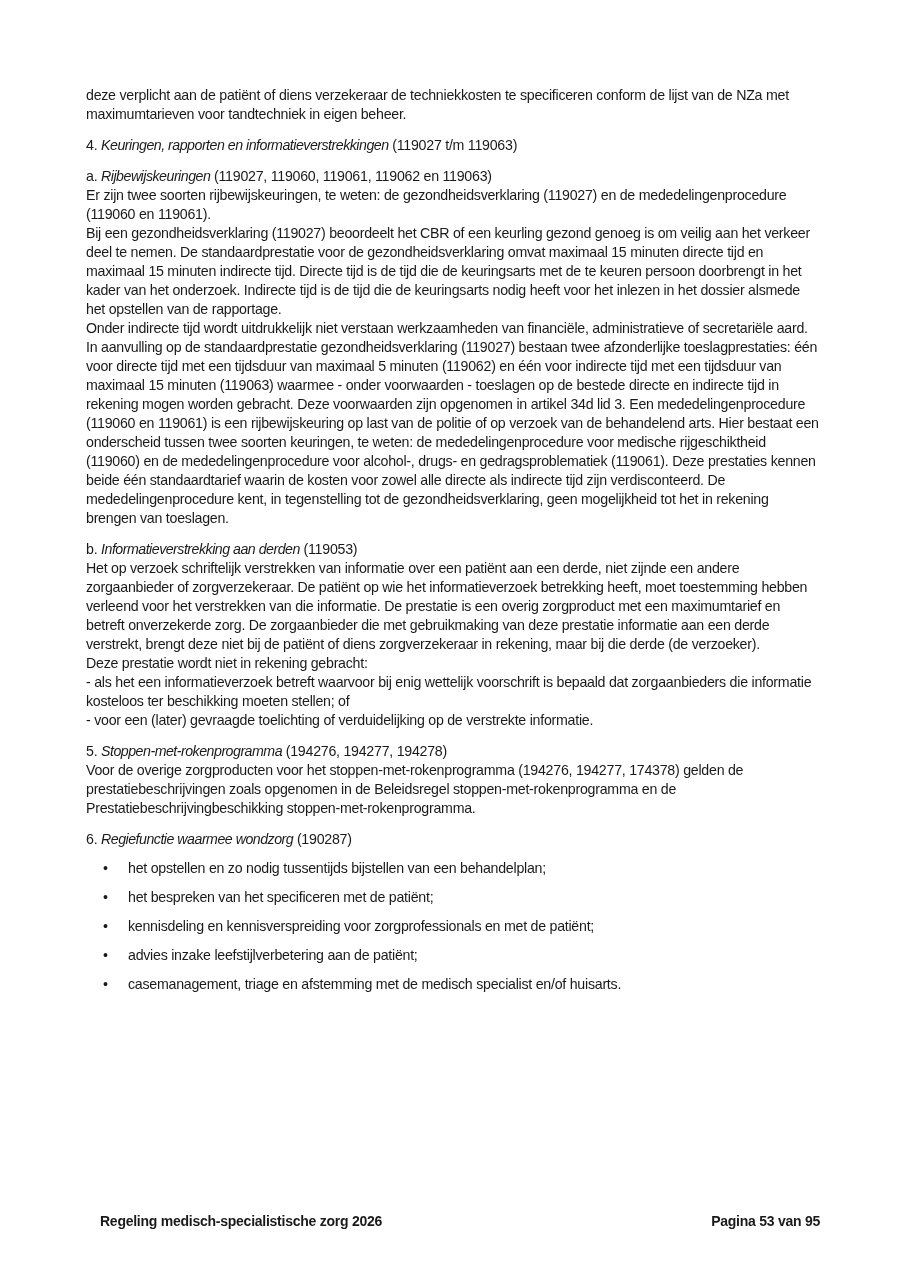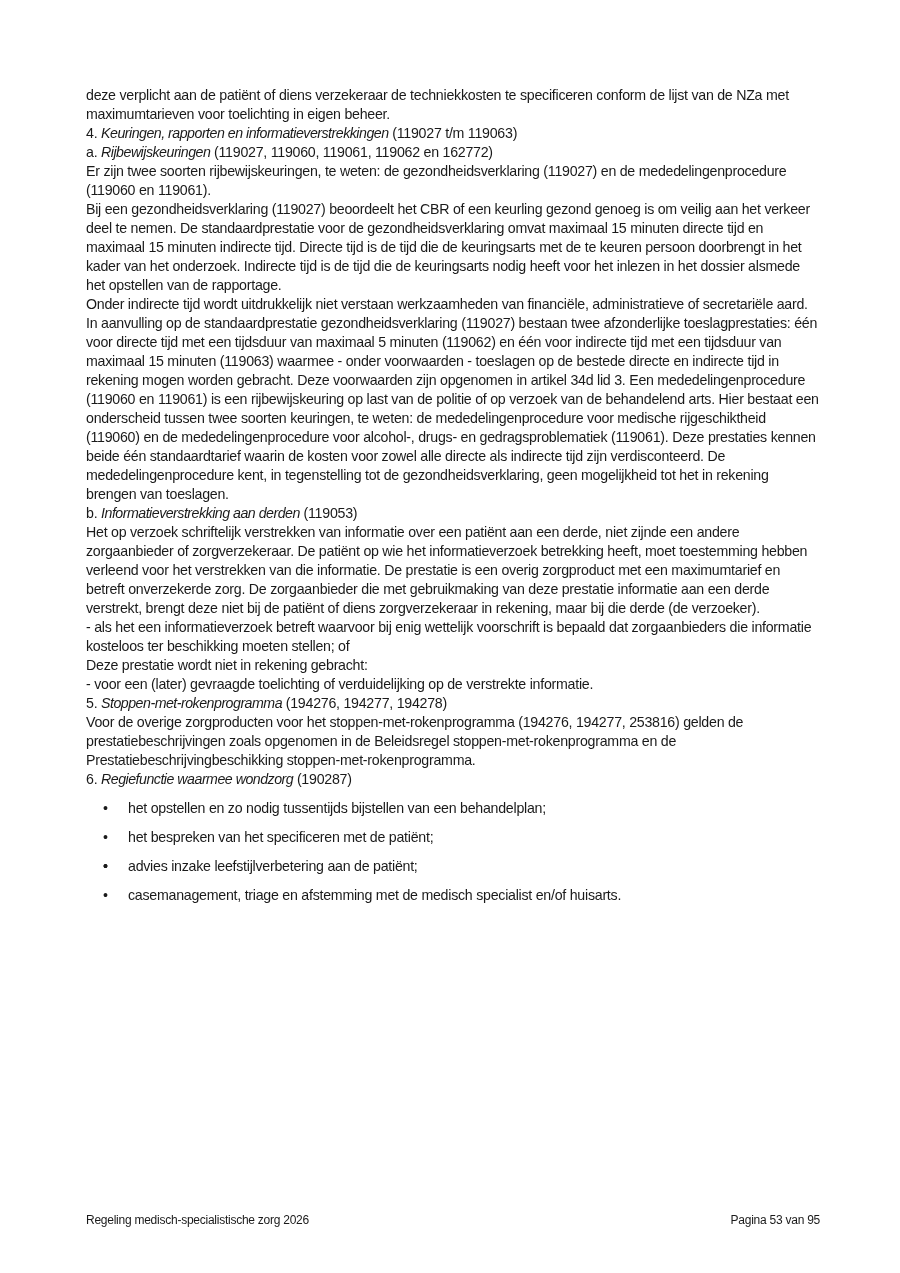--- a/index.html
+++ b/index.html
@@ -1,74 +1,74 @@
 <!DOCTYPE html>
 <html><head>
 <meta charset="utf-8">
 <style>
   html, body { margin: 0; padding: 0; background: #ffffff; }
   body { width: 900px; height: 1273px; position: relative; overflow: hidden;
          font-family: "Liberation Sans", "DejaVu Sans", sans-serif; color: #1a1a1a; }
   .page { position: absolute; left: 86px; top: 86px; width: 735px; font-size: 14.2px; line-height: 19px; letter-spacing: -0.25px; }
   p { margin: 0; }
-  .heading { margin-top: 0; }
+  .heading { margin-top: 12px; }
   .heading em { font-style: italic; letter-spacing: -0.5px; }
   ul.bullets { list-style: none; margin: 10px 0 0 0; padding: 0; }
   ul.bullets li { position: relative; padding-left: 42px; margin-bottom: 10px; line-height: 19px; }
   ul.bullets li .dot { position: absolute; left: 17px; top: 0; }
-  .footer { position: absolute; left: 86px; right: 80px; top: 1213px; font-size: 12px; display: flex; justify-content: space-between; letter-spacing: -0.25px; }
+  .footer { position: absolute; left: 100px; right: 80px; top: 1213px; font-size: 14px; display: flex; justify-content: space-between; letter-spacing: -0.25px; font-weight: bold; }
 </style>
 </head>
 <body>
 
 <div class="page">
-  <p>deze verplicht aan de patiënt of diens verzekeraar de techniekkosten te specificeren conform de lijst van de NZa met maximumtarieven voor toelichting in eigen beheer.</p>
+  <p>deze verplicht aan de patiënt of diens verzekeraar de techniekkosten te specificeren conform de lijst van de NZa met maximumtarieven voor tandtechniek in eigen beheer.</p>
 
   <p class="heading">
     <span>4.</span>
     <em>Keuringen, rapporten en informatieverstrekkingen</em>
     <span>(119027 t/m 119063)</span>
   </p>
 
   <p class="heading">
     <span>a.</span>
     <em>Rijbewijskeuringen</em>
-    <span>(119027, 119060, 119061, 119062 en 162772)</span>
+    <span>(119027, 119060, 119061, 119062 en 119063)</span>
   </p>
   <p>Er zijn twee soorten rijbewijskeuringen, te weten: de gezondheidsverklaring (119027) en de mededelingenprocedure (119060 en 119061).</p>
   <p>Bij een gezondheidsverklaring (119027) beoordeelt het CBR of een keurling gezond genoeg is om veilig aan het verkeer deel te nemen. De standaardprestatie voor de gezondheidsverklaring omvat maximaal 15 minuten directe tijd en maximaal 15 minuten indirecte tijd. Directe tijd is de tijd die de keuringsarts met de te keuren persoon doorbrengt in het kader van het onderzoek. Indirecte tijd is de tijd die de keuringsarts nodig heeft voor het inlezen in het dossier alsmede het opstellen van de rapportage.</p>
   <p>Onder indirecte tijd wordt uitdrukkelijk niet verstaan werkzaamheden van financiële, administratieve of secretariële aard. In aanvulling op de standaardprestatie gezondheidsverklaring (119027) bestaan twee afzonderlijke toeslagprestaties: één voor directe tijd met een tijdsduur van maximaal 5 minuten (119062) en één voor indirecte tijd met een tijdsduur van maximaal 15 minuten (119063) waarmee - onder voorwaarden - toeslagen op de bestede directe en indirecte tijd in rekening mogen worden gebracht. Deze voorwaarden zijn opgenomen in artikel 34d lid 3. Een mededelingenprocedure (119060 en 119061) is een rijbewijskeuring op last van de politie of op verzoek van de behandelend arts. Hier bestaat een onderscheid tussen twee soorten keuringen, te weten: de mededelingenprocedure voor medische rijgeschiktheid (119060) en de mededelingenprocedure voor alcohol-, drugs- en gedragsproblematiek (119061). Deze prestaties kennen beide één standaardtarief waarin de kosten voor zowel alle directe als indirecte tijd zijn verdisconteerd. De mededelingenprocedure kent, in tegenstelling tot de gezondheidsverklaring, geen mogelijkheid tot het in rekening brengen van toeslagen.</p>
 
   <p class="heading">
     <span>b.</span>
     <em>Informatieverstrekking aan derden</em>
     <span>(119053)</span>
   </p>
   <p>Het op verzoek schriftelijk verstrekken van informatie over een patiënt aan een derde, niet zijnde een andere zorgaanbieder of zorgverzekeraar. De patiënt op wie het informatieverzoek betrekking heeft, moet toestemming hebben verleend voor het verstrekken van die informatie. De prestatie is een overig zorgproduct met een maximumtarief en betreft onverzekerde zorg. De zorgaanbieder die met gebruikmaking van deze prestatie informatie aan een derde verstrekt, brengt deze niet bij de patiënt of diens zorgverzekeraar in rekening, maar bij die derde (de verzoeker).</p>
+  <p>Deze prestatie wordt niet in rekening gebracht:</p>
   <p>- als het een informatieverzoek betreft waarvoor bij enig wettelijk voorschrift is bepaald dat zorgaanbieders die informatie kosteloos ter beschikking moeten stellen; of</p>
-  <p>Deze prestatie wordt niet in rekening gebracht:</p>
   <p>- voor een (later) gevraagde toelichting of verduidelijking op de verstrekte informatie.</p>
 
   <p class="heading">
     <span>5.</span>
     <em>Stoppen-met-rokenprogramma</em>
     <span>(194276, 194277, 194278)</span>
   </p>
-  <p>Voor de overige zorgproducten voor het stoppen-met-rokenprogramma (194276, 194277, 253816) gelden de prestatiebeschrijvingen zoals opgenomen in de Beleidsregel stoppen-met-rokenprogramma en de Prestatiebeschrijvingbeschikking stoppen-met-rokenprogramma.</p>
+  <p>Voor de overige zorgproducten voor het stoppen-met-rokenprogramma (194276, 194277, 174378) gelden de prestatiebeschrijvingen zoals opgenomen in de Beleidsregel stoppen-met-rokenprogramma en de Prestatiebeschrijvingbeschikking stoppen-met-rokenprogramma.</p>
 
   <p class="heading">
     <span>6.</span>
     <em>Regiefunctie waarmee wondzorg</em>
     <span>(190287)</span>
   </p>
 
   <ul class="bullets">
     <li><span class="dot">•</span><span>het opstellen en zo nodig tussentijds bijstellen van een behandelplan;</span></li>
     <li><span class="dot">•</span><span>het bespreken van het specificeren met de patiënt;</span></li>
-    <li><span class="dot">•</span></li>
+    <li><span class="dot">•</span><span>kennisdeling en kennisverspreiding voor zorgprofessionals en met de patiënt;</span></li>
     <li><span class="dot">•</span><span>advies inzake leefstijlverbetering aan de patiënt;</span></li>
     <li><span class="dot">•</span><span>casemanagement, triage en afstemming met de medisch specialist en/of huisarts.</span></li>
   </ul>
 </div>
 
 <div class="footer">
   <span>Regeling medisch-specialistische zorg 2026</span>
   <span>Pagina 53 van 95</span>
 </div>
 

